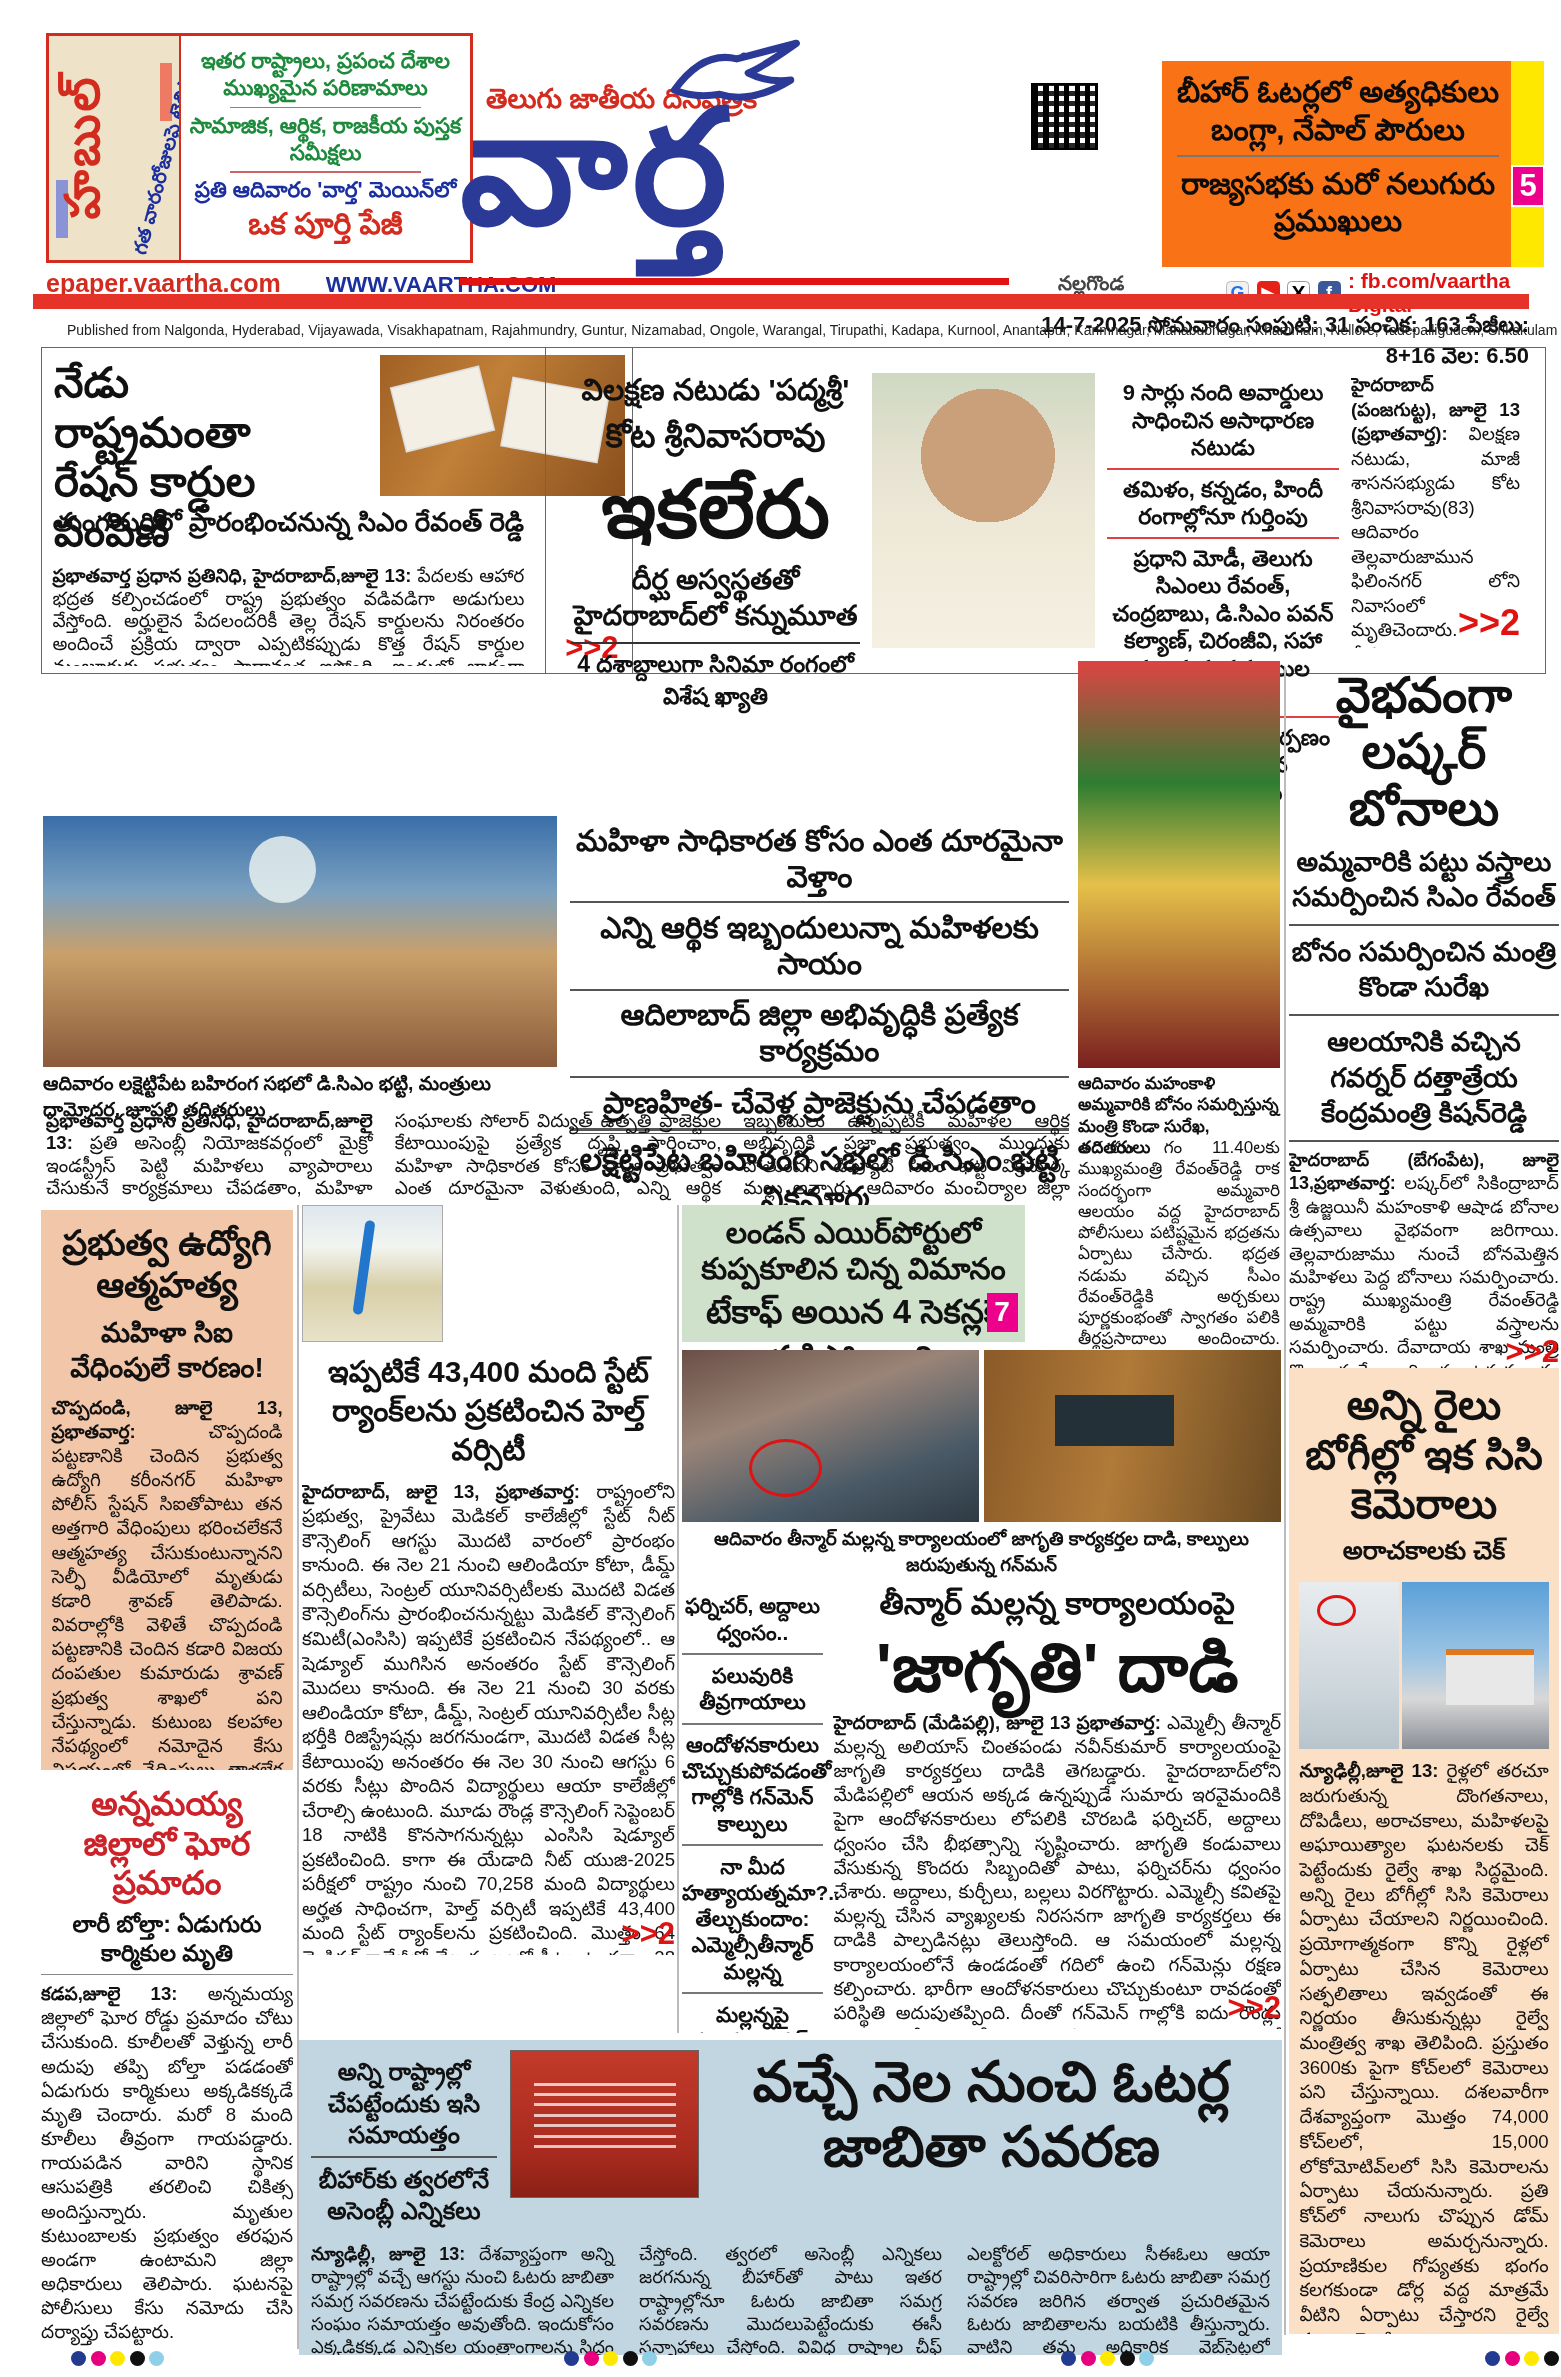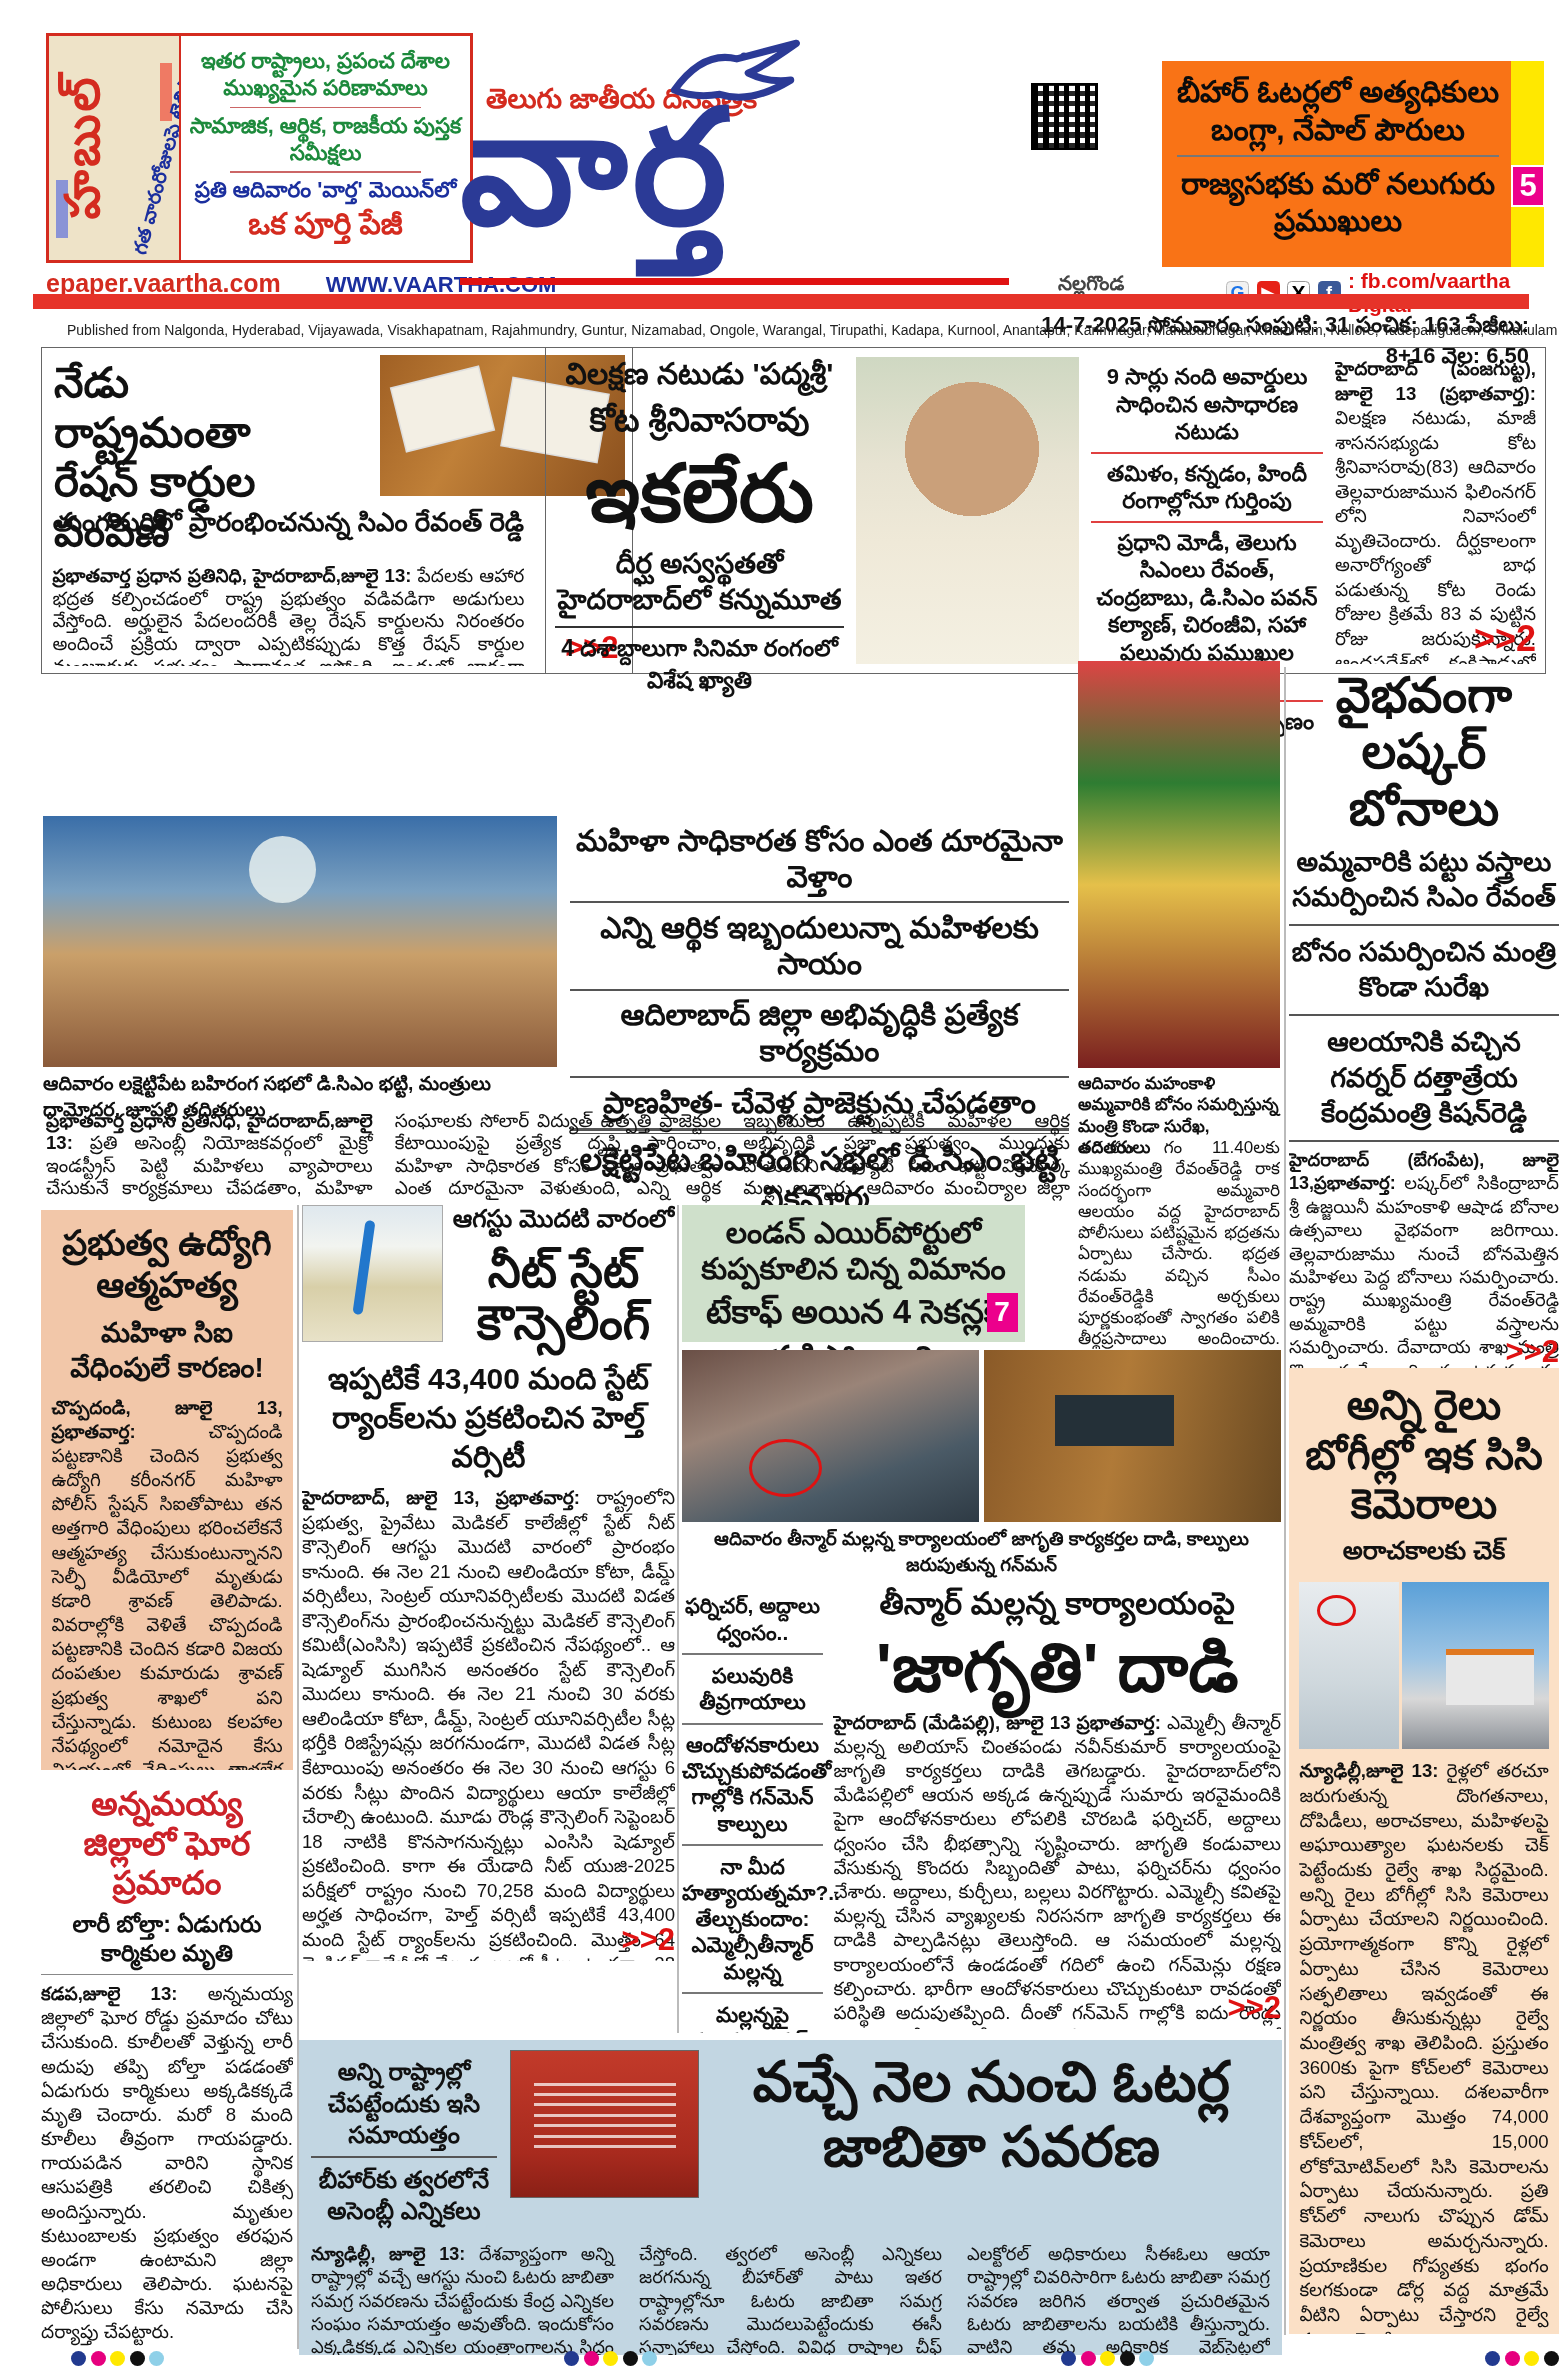--- a/index.html
+++ b/index.html
@@ -56,21 +56,21 @@
   .ration { left:41px; top:347px; width:592px; height:327px; padding:7.4px 10.4px; }
   .ration-head { position:absolute; left:12px; top:10.4px; width:252px; font-weight:bold; font-size:42px; line-height:1.18; }
   .ration-photo { position:absolute; right:7.4px; top:7.4px; width:245px; height:141px;
       background:linear-gradient(120deg,#a06024 0%,#c08038 40%,#8a4f1d 100%); }
   .ration-photo::before, .ration-photo::after { content:""; position:absolute; background:#f3efe4; box-shadow:0 0 0 1.5px #ddd; }
   .ration-photo::before { left:18px; top:22px; width:89px; height:64px; transform:rotate(-14deg); }
   .ration-photo::after { right:22px; top:31px; width:96px; height:68px; transform:rotate(10deg); }
   .ration-sub { position:absolute; left:10.4px; top:159px; width:472px; font-weight:bold; font-size:26px; line-height:1.2; }
   .ration-body { position:absolute; left:10.4px; top:217px; width:472px; height:101px; font-size:18.6px; line-height:1.22; }
   .ration .jump { position:absolute; right:13.4px; bottom:7.4px; }
-  .kota { left:545px; top:347px; width:1001px; height:327px; padding:9px; display:flex; gap:12px; }
+  .kota { left:545px; top:347px; width:1001px; height:327px; padding:25px; display:flex; gap:12px; }
   .kota-c1 { width:289px; text-align:center; }
   .kota-kicker { font-weight:bold; font-size:30px; }
   .kota-name { font-weight:bold; font-size:33px; margin-top:3px; }
   .kota-head { font-weight:bold; font-size:80px; line-height:1.05; margin-top:4.5px; }
   .kota-deck { font-weight:bold; font-size:28px; line-height:1.3; margin-top:10.4px; padding-bottom:7.4px; border-bottom:2.2px solid #333; }
   .kota-strap { font-weight:bold; font-size:23px; margin-top:7.4px; }
   .kota-photo { width:223px; background:
       radial-gradient(circle at 52% 30%, #caa07a 0 67px, transparent 67px),
       linear-gradient(180deg,#cfd8c2 0%,#e7e3d2 35%,#efe9d8 60%,#f4f0e2 100%); }
   .kota-c3 { width:232px; display:flex; flex-direction:column; text-align:center; }
@@ -304,24 +304,20 @@
     <div class="ann-sub">లారీ బోల్తా: ఏడుగురు కార్మికుల మృతి</div>
     <div class="ann-body">
       <span class="dateline">కడప,జూలై 13:</span>
       <span>అన్నమయ్య జిల్లాలో ఘోర రోడ్డు ప్రమాదం చోటు చేసుకుంది. కూలీలతో వెళ్తున్న లారీ అదుపు తప్పి బోల్తా పడడంతో ఏడుగురు కార్మికులు అక్కడికక్కడే మృతి చెందారు. మరో 8 మంది కూలీలు తీవ్రంగా గాయపడ్డారు. గాయపడిన వారిని స్థానిక ఆసుపత్రికి తరలించి చికిత్స అందిస్తున్నారు. మృతుల కుటుంబాలకు ప్రభుత్వం తరఫున అండగా ఉంటామని జిల్లా అధికారులు తెలిపారు. ఘటనపై పోలీసులు కేసు నమోదు చేసి దర్యాప్తు చేపట్టారు.</span>
     </div>
   </div>
 
   <div class="abs neet clip">
     <div class="neet-toprow">
       <div class="neet-photo photo"></div>
-      <div class="neet-right">
-        <div class="neet-kicker">ఆగస్టు మొదటి వారంలో</div>
-        <div class="neet-head">నీట్ స్టేట్ కౌన్సెలింగ్</div>
-      </div>
     </div>
     <div class="neet-sub">ఇప్పటికే 43,400 మంది స్టేట్ ర్యాంక్‌లను ప్రకటించిన హెల్త్ వర్సిటీ</div>
     <div class="neet-body clip">
       <span class="dateline">హైదరాబాద్, జులై 13, ప్రభాతవార్త:</span>
       <span>రాష్ట్రంలోని ప్రభుత్వ, ప్రైవేటు మెడికల్ కాలేజీల్లో స్టేట్ నీట్ కౌన్సెలింగ్ ఆగస్టు మొదటి వారంలో ప్రారంభం కానుంది. ఈ నెల 21 నుంచి ఆలిండియా కోటా, డీమ్డ్ వర్సిటీలు, సెంట్రల్ యూనివర్సిటీలకు మొదటి విడత కౌన్సెలింగ్‌ను ప్రారంభించనున్నట్టు మెడికల్ కౌన్సెలింగ్ కమిటీ(ఎంసిసి) ఇప్పటికే ప్రకటించిన నేపథ్యంలో.. ఆ షెడ్యూల్ ముగిసిన అనంతరం స్టేట్ కౌన్సెలింగ్ మొదలు కానుంది. ఈ నెల 21 నుంచి 30 వరకు ఆలిండియా కోటా, డీమ్డ్, సెంట్రల్ యూనివర్సిటీల సీట్ల భర్తీకి రిజిస్ట్రేషన్లు జరగనుండగా, మొదటి విడత సీట్ల కేటాయింపు అనంతరం ఈ నెల 30 నుంచి ఆగస్టు 6 వరకు సీట్లు పొందిన విద్యార్థులు ఆయా కాలేజీల్లో చేరాల్సి ఉంటుంది. మూడు రౌండ్ల కౌన్సెలింగ్ సెప్టెంబర్ 18 నాటికి కొనసాగనున్నట్లు ఎంసిసి షెడ్యూల్ ప్రకటించింది. కాగా ఈ యేడాది నీట్ యుజి-2025 పరీక్షలో రాష్ట్రం నుంచి 70,258 మంది విద్యార్థులు అర్హత సాధించగా, హెల్త్ వర్సిటీ ఇప్పటికే 43,400 మంది స్టేట్ ర్యాంక్‌లను ప్రకటించింది. మొత్తం 64 మెడికల్ కాలేజీల్లో వేల సంఖ్యలో సీట్లు ఉండగా.. 28 ప్రైవేట్ కాలేజీలలో మేనేజ్‌మెంట్ కోటా సీట్ల భర్తీకి వర్సిటీ ఏర్పాట్లు చేస్తోంది.</span>
       <span class="jump">&gt;&gt;2</span>
     </div>
   </div>
 
   <div class="abs london">

